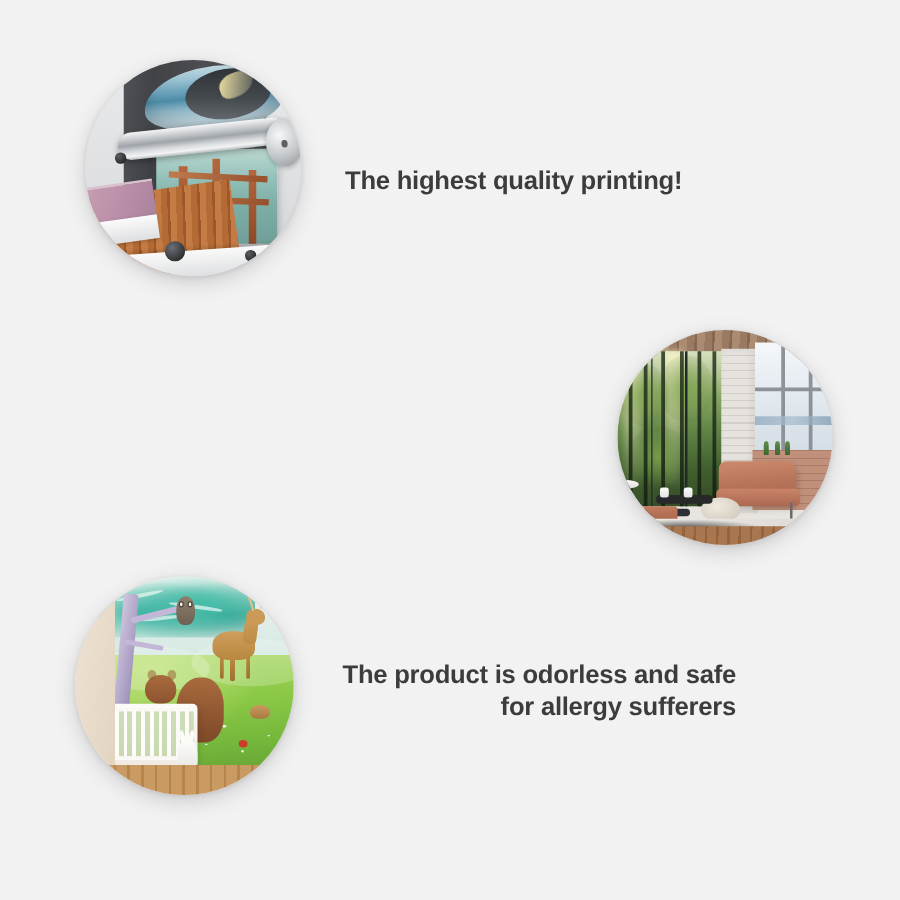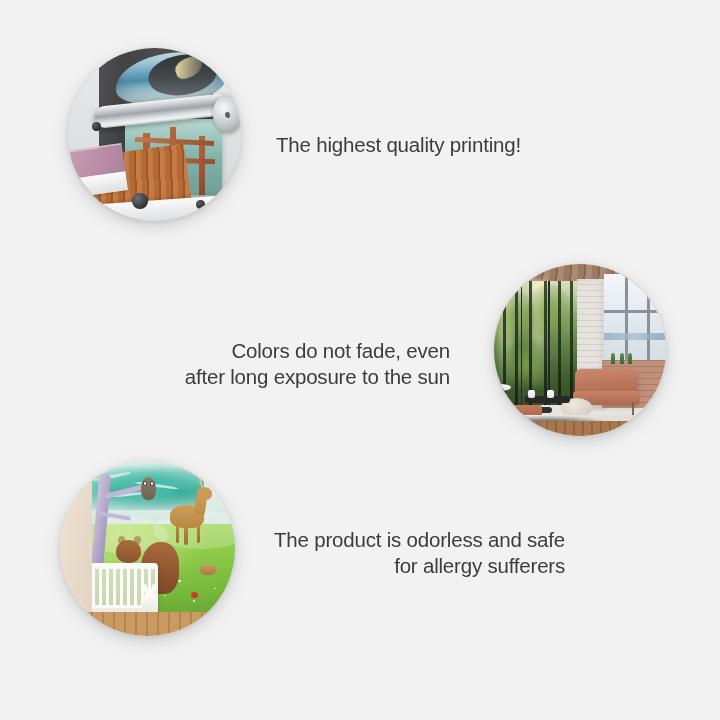--- a/index.html
+++ b/index.html
@@ -426,21 +426,21 @@
     position:absolute; left:0; bottom:0; width:100%; height:14%;
     background:repeating-linear-gradient(90deg,
       #c99a62 0px,#c99a62 9px,
       #b5854d 9px,#b5854d 11px);
   }
 
   
   .caption {
     position:absolute;
     color:#3c3c3c;
-    font-weight:normal;
+    font-weight:bold;
     font-size:20.5px;
     line-height:1.28;
     letter-spacing:-0.2px;
     white-space:pre-line;
   }
   #caption-printing { left:276px; top:132px; text-align:left; }
   #caption-fade     { right:270px; top:338px; text-align:right; width:300px; }
   #caption-odor     { left:274px; top:527px; text-align:right; }
 </style>
 </head>
@@ -524,22 +524,20 @@
       <div class="loft-table2"></div>
       <div class="loft-cup" style="left:20%;"></div>
       <div class="loft-cup" style="left:31%;"></div>
       <div class="loft-bench"></div>
       <div class="loft-sidetable"></div>
       <div class="loft-rug"></div>
       <div class="loft-floor"></div>
     </div>
   </div>
 
-  <div class="caption" id="caption-fade">Colors do not fade, even
-after long exposure to the sun</div>
 
   <div class="medallion" id="medallion-nursery">
     <div class="scene">
       <div class="nur-bg"></div>
       <div class="nur-sky"></div>
       <div class="nur-meadow">
         <div class="nur-hill" style="left:-5%;top:-8%;width:60%;height:40%;"></div>
         <div class="nur-hill" style="left:45%;top:-14%;width:65%;height:42%;"></div>
         <div class="nur-dot" style="left:18%;top:52%;"></div>
         <div class="nur-dot" style="left:26%;top:68%;"></div>

